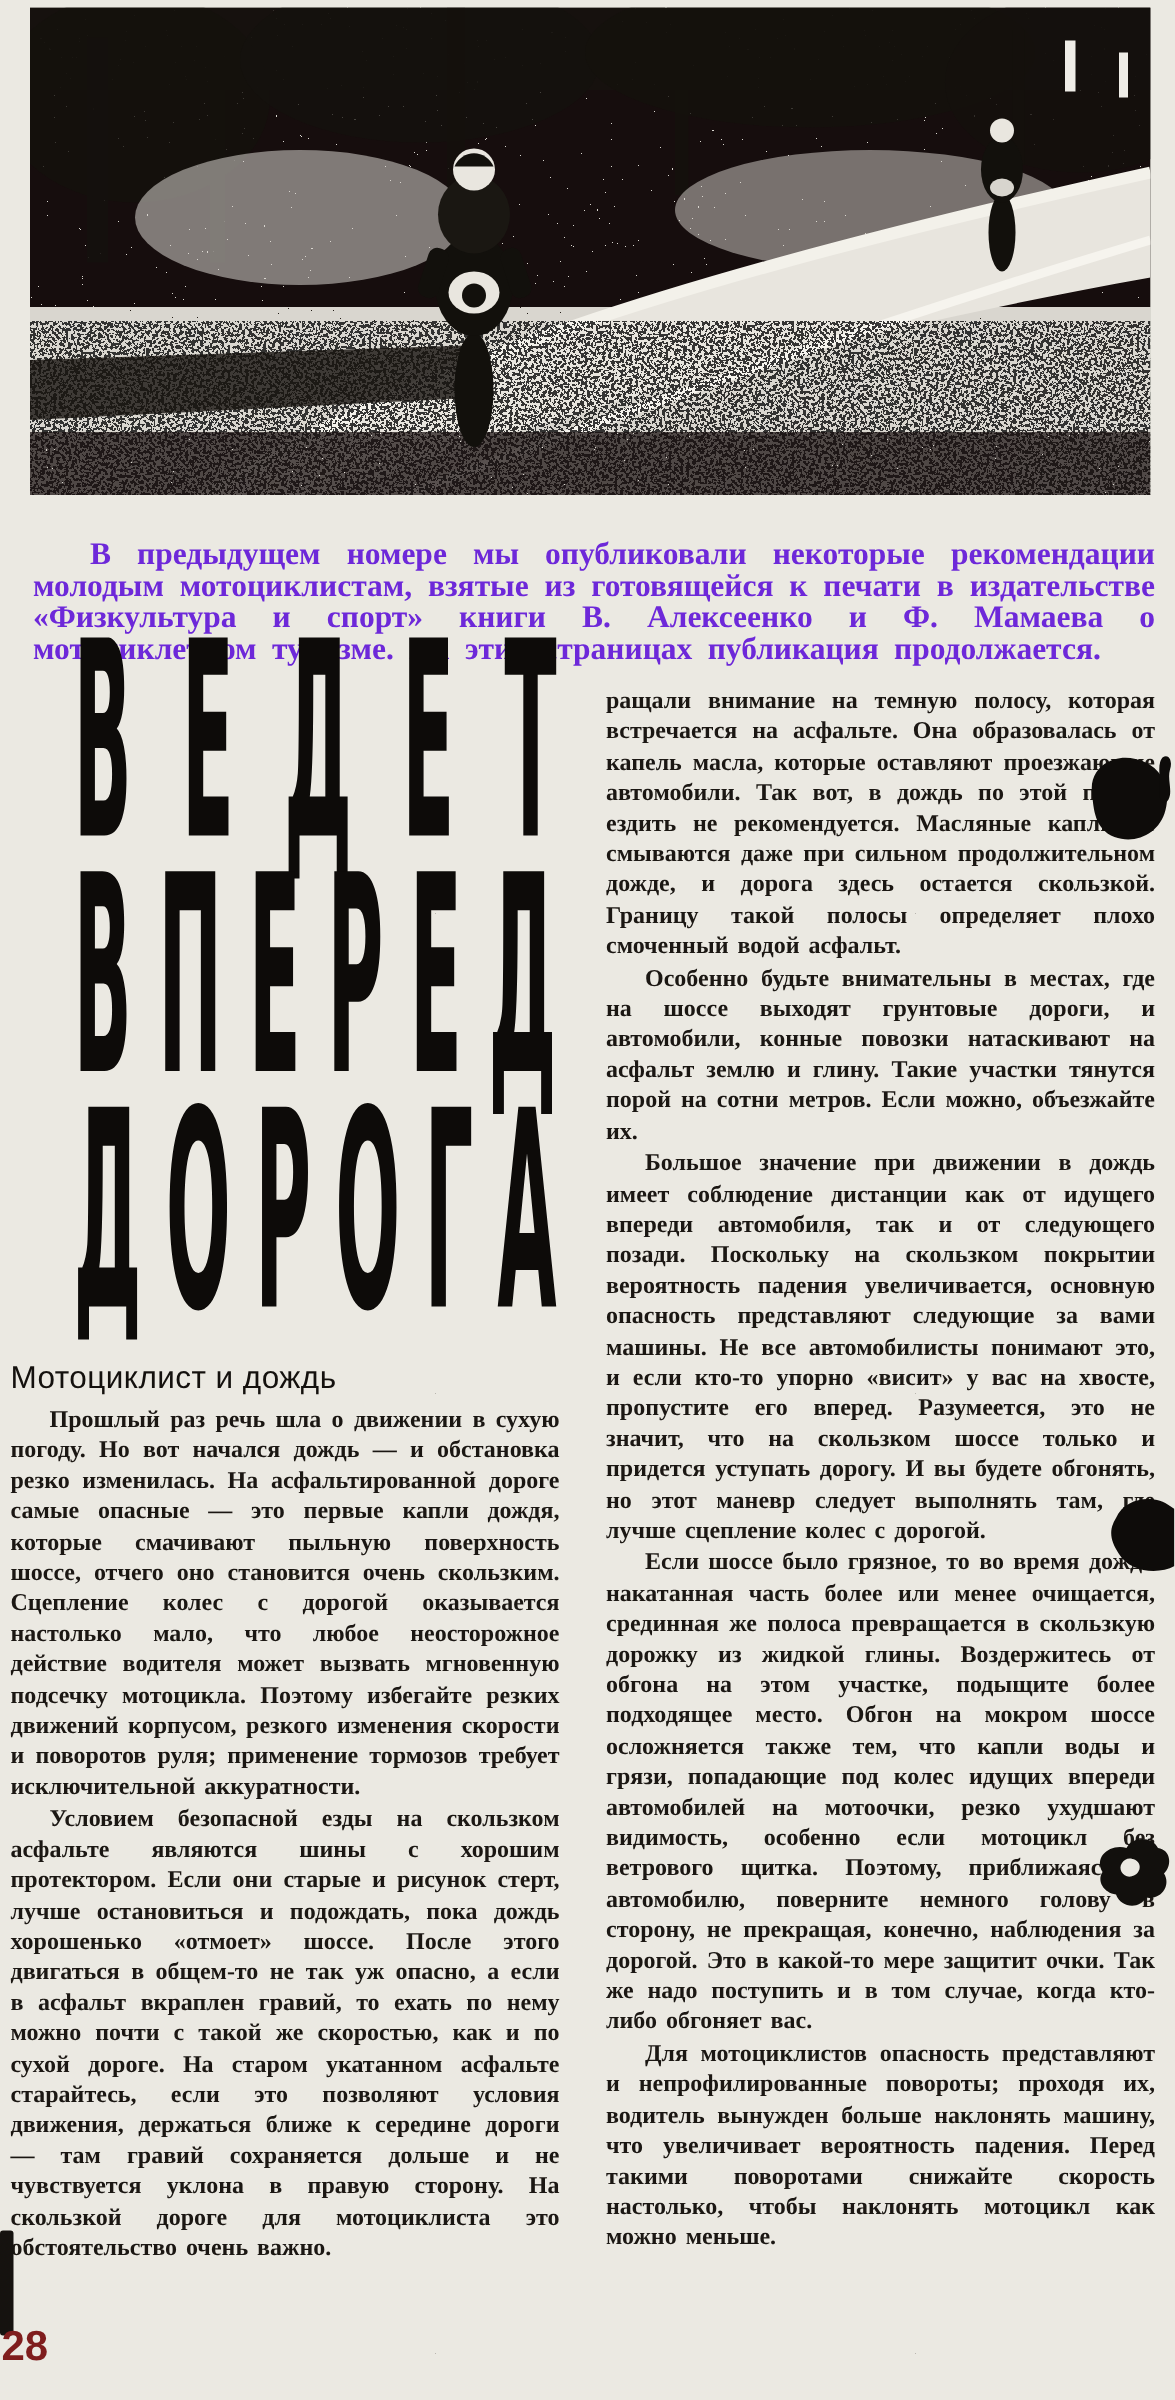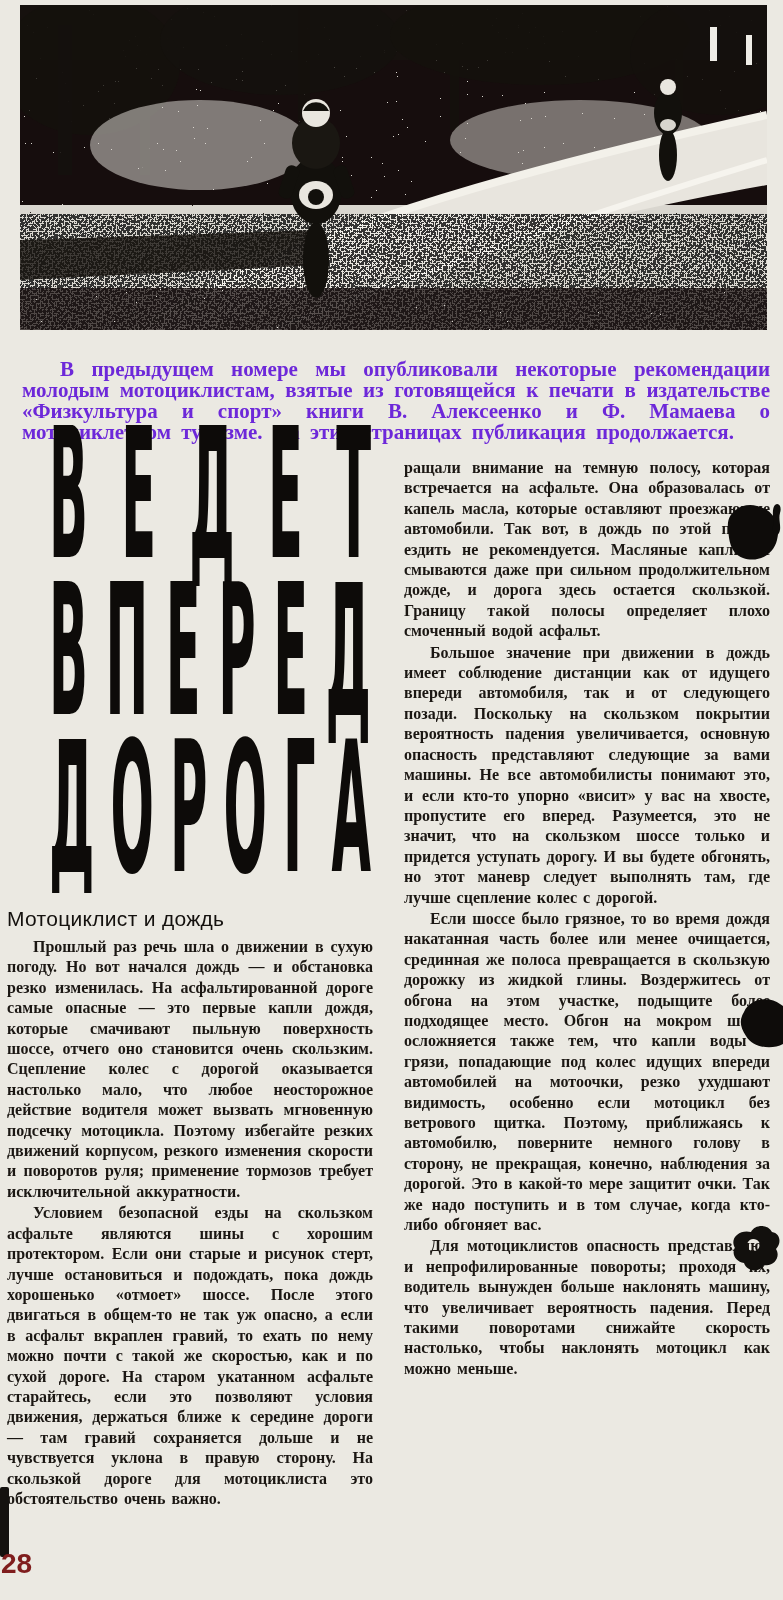--- a/index.html
+++ b/index.html
@@ -147,20 +147,21 @@
     <text x="0" y="0" transform="translate(0,289) scale(0.88,3.15)" font-size="58" textLength="366" lengthAdjust="spacing">ВПЕРЕД</text>
     <text x="0" y="0" transform="translate(0,446) scale(0.88,3.15)" font-size="58" textLength="366" lengthAdjust="spacing">ДОРОГА</text>
   </svg>
   <h2 class="subhead">Мотоциклист и дождь</h2>
   <p class="body-text">Прошлый раз речь шла о движении в сухую погоду. Но вот начался дождь — и обстановка резко изменилась. На асфальтированной дороге самые опасные — это первые капли дождя, которые смачивают пыльную поверхность шоссе, отчего оно становится очень скользким. Сцепление колес с дорогой оказывается настолько мало, что любое неосторожное действие водителя может вызвать мгновенную подсечку мотоцикла. Поэтому избегайте резких движений корпусом, резкого изменения скорости и поворотов руля; применение тормозов требует исключительной аккуратности.</p>
   <p class="body-text">Условием безопасной езды на скользком асфальте являются шины с хорошим протектором. Если они старые и рисунок стерт, лучше остановиться и подождать, пока дождь хорошенько «отмоет» шоссе. После этого двигаться в общем-то не так уж опасно, а если в асфальт вкраплен гравий, то ехать по нему можно почти с такой же скоростью, как и по сухой дороге. На старом укатанном асфальте старайтесь, если это позволяют условия движения, держаться ближе к середине дороги — там гравий сохраняется дольше и не чувствуется уклона в правую сторону. На скользкой дороге для мотоциклиста это обстоятельство очень важно.</p>
 </div>
 
 <div class="col col-right">
   <p class="body-text noindent">ращали внимание на темную полосу, которая встречается на асфальте. Она образовалась от капель масла, которые оставляют проезжающие автомобили. Так вот, в дождь по этой полосе ездить не рекомендуется. Масляные капли не смываются даже при сильном продолжительном дожде, и дорога здесь остается скользкой. Границу такой полосы определяет плохо смоченный водой асфальт.</p>
+  <p class="body-text">Особенно будьте внимательны в местах, где на шоссе выходят грунтовые дороги, и автомобили, конные повозки натаскивают на асфальт землю и глину. Такие участки тянутся порой на сотни метров. Если можно, объезжайте их.</p>
   <p class="body-text">Большое значение при движении в дождь имеет соблюдение дистанции как от идущего впереди автомобиля, так и от следующего позади. Поскольку на скользком покрытии вероятность падения увеличивается, основную опасность представляют следующие за вами машины. Не все автомобилисты понимают это, и если кто-то упорно «висит» у вас на хвосте, пропустите его вперед. Разумеется, это не значит, что на скользком шоссе только и придется уступать дорогу. И вы будете обгонять, но этот маневр следует выполнять там, где лучше сцепление колес с дорогой.</p>
   <p class="body-text">Если шоссе было грязное, то во время дождя накатанная часть более или менее очищается, срединная же полоса превращается в скользкую дорожку из жидкой глины. Воздержитесь от обгона на этом участке, подыщите более подходящее место. Обгон на мокром шоссе осложняется также тем, что капли воды и грязи, попадающие под колес идущих впереди автомобилей на мотоочки, резко ухудшают видимость, особенно если мотоцикл без ветрового щитка. Поэтому, приближаясь к автомобилю, поверните немного голову в сторону, не прекращая, конечно, наблюдения за дорогой. Это в какой-то мере защитит очки. Так же надо поступить и в том случае, когда кто-либо обгоняет вас.</p>
   <p class="body-text">Для мотоциклистов опасность представляют и непрофилированные повороты; проходя их, водитель вынужден больше наклонять машину, что увеличивает вероятность падения. Перед такими поворотами снижайте скорость настолько, чтобы наклонять мотоцикл как можно меньше.</p>
 </div>
 
 <div class="edge-bar"></div>
 <div class="page-number">28</div>
 
 <svg class="overlay" width="783" height="1600" viewBox="0 0 783 1600" xmlns="http://www.w3.org/2000/svg">
   <defs>

